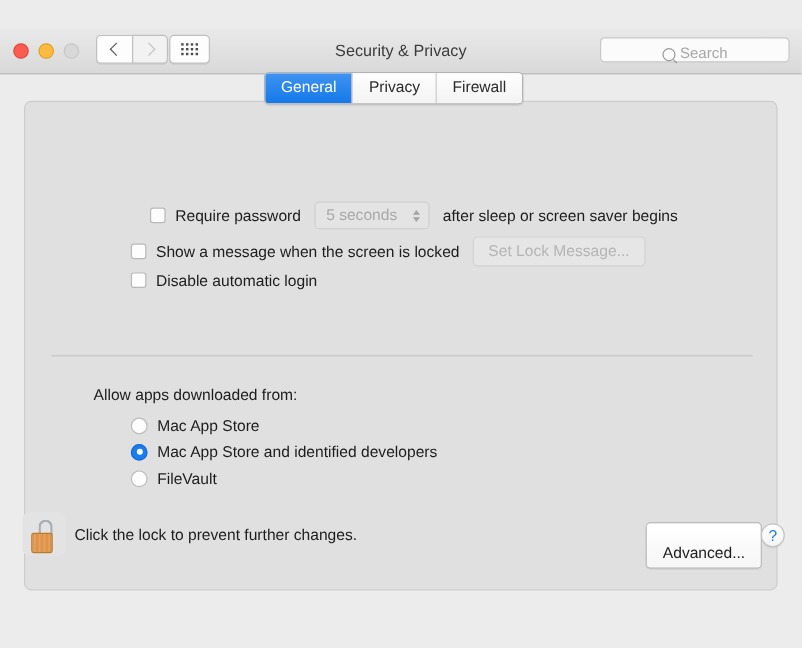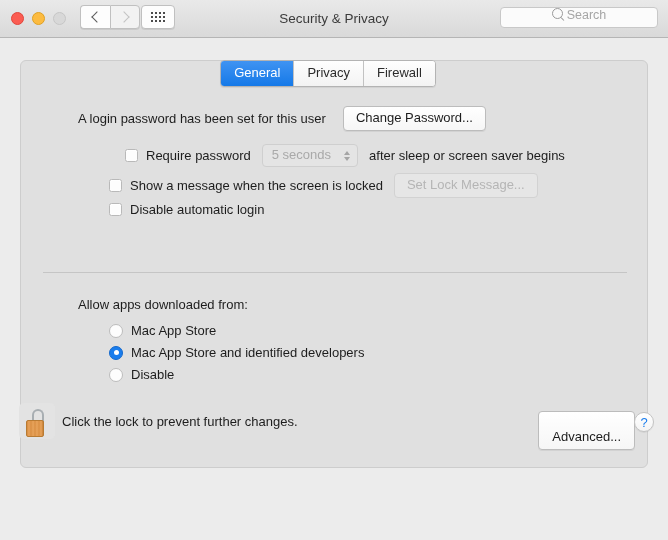--- a/index.html
+++ b/index.html
@@ -14,20 +14,21 @@
     background: #ececec;
     -webkit-font-smoothing: antialiased;
   }
 
   .window {
     position: relative;
     width: 668px;
     height: 468px;
     background: #ececec;
     box-sizing: border-box;
+    margin-top: 24px;
   }
 
   
   .titlebar {
     position: relative;
     height: 38px;
     background: linear-gradient(to bottom, #e9e9e9 0%, #d9d9d9 100%);
     border-bottom: 1px solid #b5b5b5;
     box-sizing: border-box;
   }
@@ -111,21 +112,21 @@
     position: absolute;
     right: 10px;
     top: 7px;
     width: 158px;
     height: 21px;
     background: #fbfbfb;
     border: 1px solid #c8c8c8;
     border-radius: 4px;
     box-sizing: border-box;
     display: flex;
-    align-items: flex-start;
+    align-items: flex-end;
     justify-content: center;
     gap: 4px;
   }
   .searchfield .magnifier {
     width: 9px; height: 9px;
     border: 1.3px solid #9a9a9a;
     border-radius: 50%;
     position: relative;
     flex: none;
   }
@@ -394,24 +395,20 @@
     <div class="win-title">Security &amp; Privacy</div>
 
     <div class="searchfield">
       <span class="magnifier"></span>
       <span class="ph">Search</span>
     </div>
   </div>
 
   <div class="panel">
 
-    <div class="row" style="left:57px; top:45px;">
-      <span class="txt">A login password has been set for this user</span>
-      <button class="btn" style="margin-left:17px;">Change Password...</button>
-    </div>
 
     <div class="row" style="left:104px; top:83px;">
       <span class="cb"></span>
       <span class="txt" style="margin-left:8px;">Require password</span>
       <span class="popup" style="margin-left:11px;">
         <span>5 seconds</span>
         <span class="arrows">
           <span class="up"></span>
             <span class="down"></span>
         </span>
@@ -441,21 +438,21 @@
       <span class="txt" style="margin-left:8px;">Mac App Store</span>
     </div>
 
     <div class="row" style="left:88px; top:284px;">
       <span class="radio on"></span>
       <span class="txt" style="margin-left:8px;">Mac App Store and identified developers</span>
     </div>
 
     <div class="row" style="left:88px; top:306px;">
       <span class="radio"></span>
-      <span class="txt" style="margin-left:8px;">Disable</span>
+      <span class="txt" style="margin-left:8px;">FileVault</span>
     </div>
 
   </div>
 
   <div class="footer">
     <div class="lockbtn">
       <span class="padlock">
         <span class="shackle"></span>
         <span class="body"></span>
       </span>

